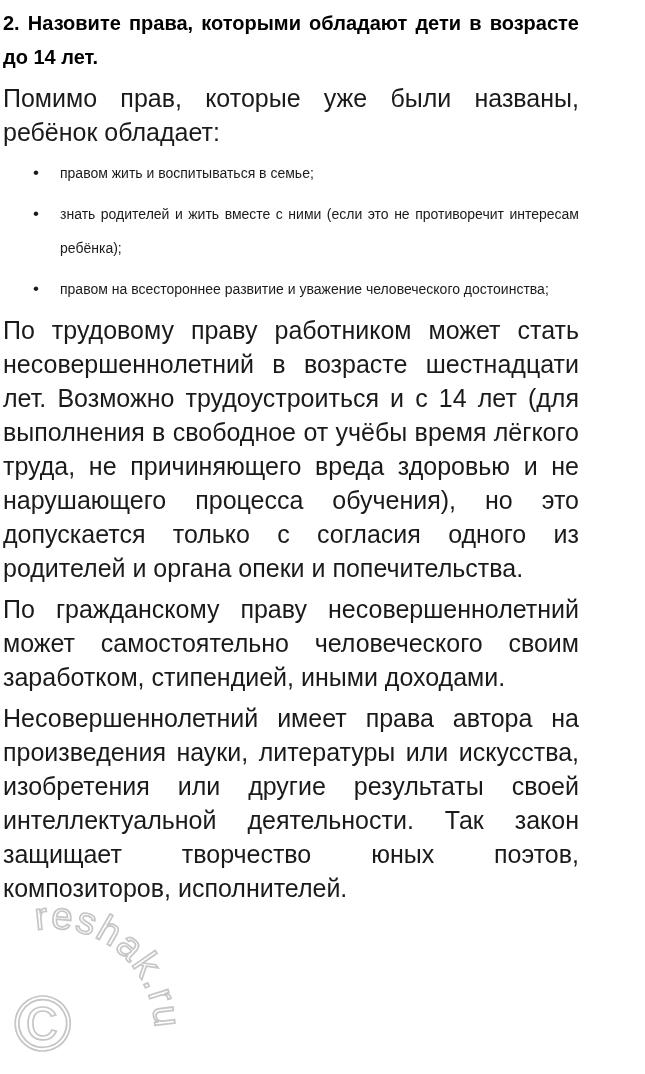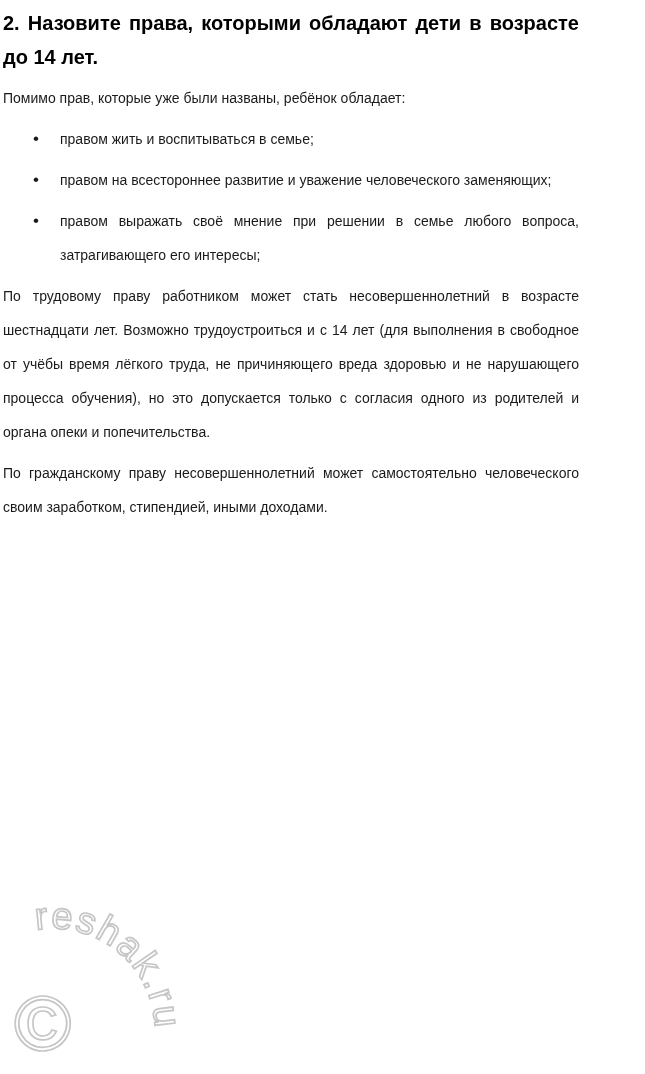--- a/index.html
+++ b/index.html
@@ -26,21 +26,21 @@
   .heading {
     margin: 0 0 7px 0;
     font-size: 20px;
     line-height: 34px;
     font-weight: bold;
     color: #000000;
     text-align: justify;
   }
   .para {
     margin: 0 0 7px 0;
-    font-size: 14px;
+    font-size: 25px;
     line-height: 34px;
     text-align: justify;
   }
   .bullets {
     list-style: none;
     margin: 0;
     padding: 0;
   }
   .bullet {
     position: relative;
@@ -75,29 +75,30 @@
 <body>
 
 <div class="page">
 
   <h2 class="heading">2. Назовите права, которыми обладают дети в возрасте до 14 лет.</h2>
 
   <p class="para">Помимо прав, которые уже были названы, ребёнок обладает:</p>
 
   <ul class="bullets">
     <li class="bullet">правом жить и воспитываться в семье;</li>
-    <li class="bullet">правом на всестороннее развитие и уважение человеческого заменяющих;</li>
-    <li class="bullet">правом выражать своё мнение при решении в семье любого вопроса, затрагивающего его интересы;</li>
+    <li class="bullet">знать родителей и жить вместе с ними (если это не противоречит интересам ребёнка);</li>
+    <li class="bullet">правом на всестороннее развитие и уважение человеческого достоинства;</li>
   </ul>
 
 
   <p class="para">По трудовому праву работником может стать несовершеннолетний в возрасте шестнадцати лет. Возможно трудоустроиться и с 14 лет (для выполнения в свободное от учёбы время лёгкого труда, не причиняющего вреда здоровью и не нарушающего процесса обучения), но это допускается только с согласия одного из родителей и органа опеки и попечительства.</p>
 
   <p class="para">По гражданскому праву несовершеннолетний может самостоятельно человеческого своим заработком, стипендией, иными доходами.</p>
 
+  <p class="para">Несовершеннолетний имеет права автора на произведения науки, литературы или искусства, изобретения или другие результаты своей интеллектуальной деятельности. Так закон защищает творчество юных поэтов, композиторов, исполнителей.</p>
 
 
   <svg class="watermark" viewBox="0 0 210 192" xmlns="http://www.w3.org/2000/svg" aria-hidden="true">
     <defs>
       <path id="wm-arc" d="M 28 48 A 102 102 0 0 1 146 162" fill="none"></path>
     </defs>
     <text font-size="38" letter-spacing="2" fill="none" stroke="#c6c6c6" stroke-width="1.7">
       <textPath href="#wm-arc">reshak.ru</textPath>
     </text>
     <text x="6" y="168" font-size="78" fill="none" stroke="#c6c6c6" stroke-width="1.7">©</text>

